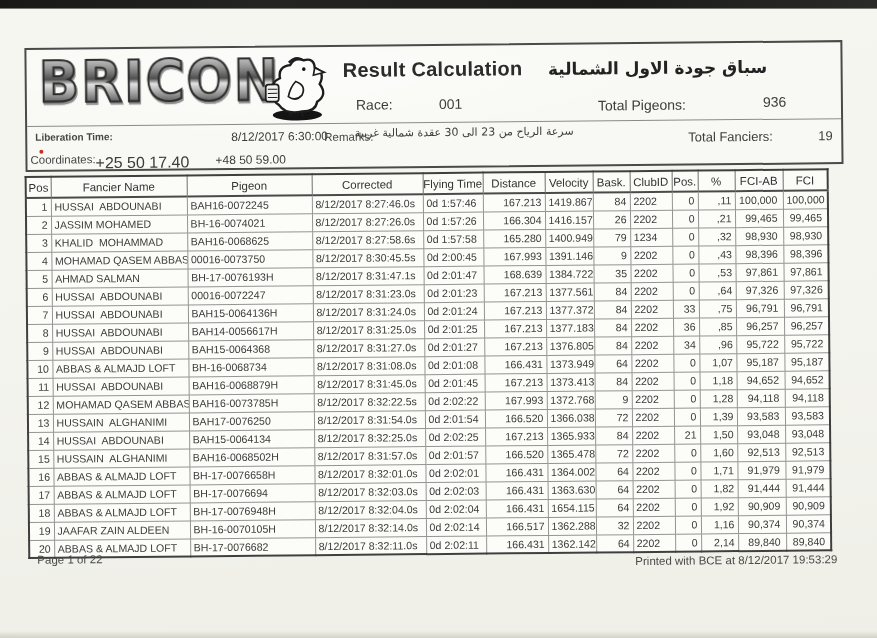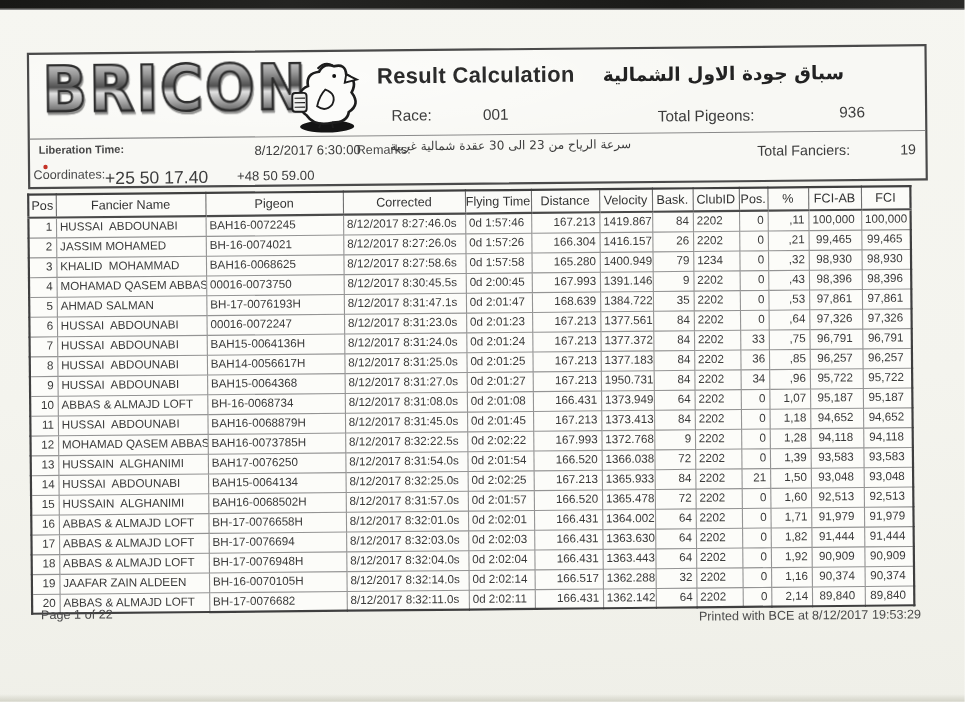--- a/index.html
+++ b/index.html
@@ -103,21 +103,21 @@
     background:#fbfbf8;
   }
   .results-table td {
     height:18px; font-size:10.6px; color:#3b3b3b;
     border:1px solid #949494;
     white-space:pre; overflow:hidden; vertical-align:middle;
     padding:0 3px;
   }
   td.a-l { text-align:left; }
   td.a-r { text-align:right; }
-  td.pad-r { padding-right:5px;text-align:center; }
+  td.pad-r { padding-right:5px; }
 
   
   .page-label {
     position:absolute; left:35px; top:550px; font-size:11.5px; color:#4a4a4a;
   }
   .printed-label {
     position:absolute; left:633px; top:557px; font-size:11.5px; color:#4a4a4a;
   }
 </style>
 </head>
@@ -320,21 +320,21 @@
       <td class="a-r pad-r">96,257</td>
       <td class="a-r pad-r">96,257</td>
     </tr>
         <tr>
       <td class="a-r">9</td>
       <td class="a-l">HUSSAI  ABDOUNABI</td>
       <td class="a-l">BAH15-0064368</td>
       <td class="a-l">8/12/2017 8:31:27.0s</td>
       <td class="a-l">0d 2:01:27</td>
       <td class="a-r">167.213</td>
-      <td class="a-r">1950.731</td>
+      <td class="a-r">1376.805</td>
       <td class="a-r">84</td>
       <td class="a-l">2202</td>
       <td class="a-r">34</td>
       <td class="a-r">,96</td>
       <td class="a-r pad-r">95,722</td>
       <td class="a-r pad-r">95,722</td>
     </tr>
         <tr>
       <td class="a-r">10</td>
       <td class="a-l">ABBAS &amp; ALMAJD LOFT</td>
@@ -455,21 +455,21 @@
       <td class="a-r pad-r">91,444</td>
       <td class="a-r pad-r">91,444</td>
     </tr>
         <tr>
       <td class="a-r">18</td>
       <td class="a-l">ABBAS &amp; ALMAJD LOFT</td>
       <td class="a-l">BH-17-0076948H</td>
       <td class="a-l">8/12/2017 8:32:04.0s</td>
       <td class="a-l">0d 2:02:04</td>
       <td class="a-r">166.431</td>
-      <td class="a-r">1363.443</td>
+      <td class="a-r">1654.115</td>
       <td class="a-r">64</td>
       <td class="a-l">2202</td>
       <td class="a-r">0</td>
       <td class="a-r">1,92</td>
       <td class="a-r pad-r">90,909</td>
       <td class="a-r pad-r">90,909</td>
     </tr>
         <tr>
       <td class="a-r">19</td>
       <td class="a-l">JAAFAR ZAIN ALDEEN</td>

